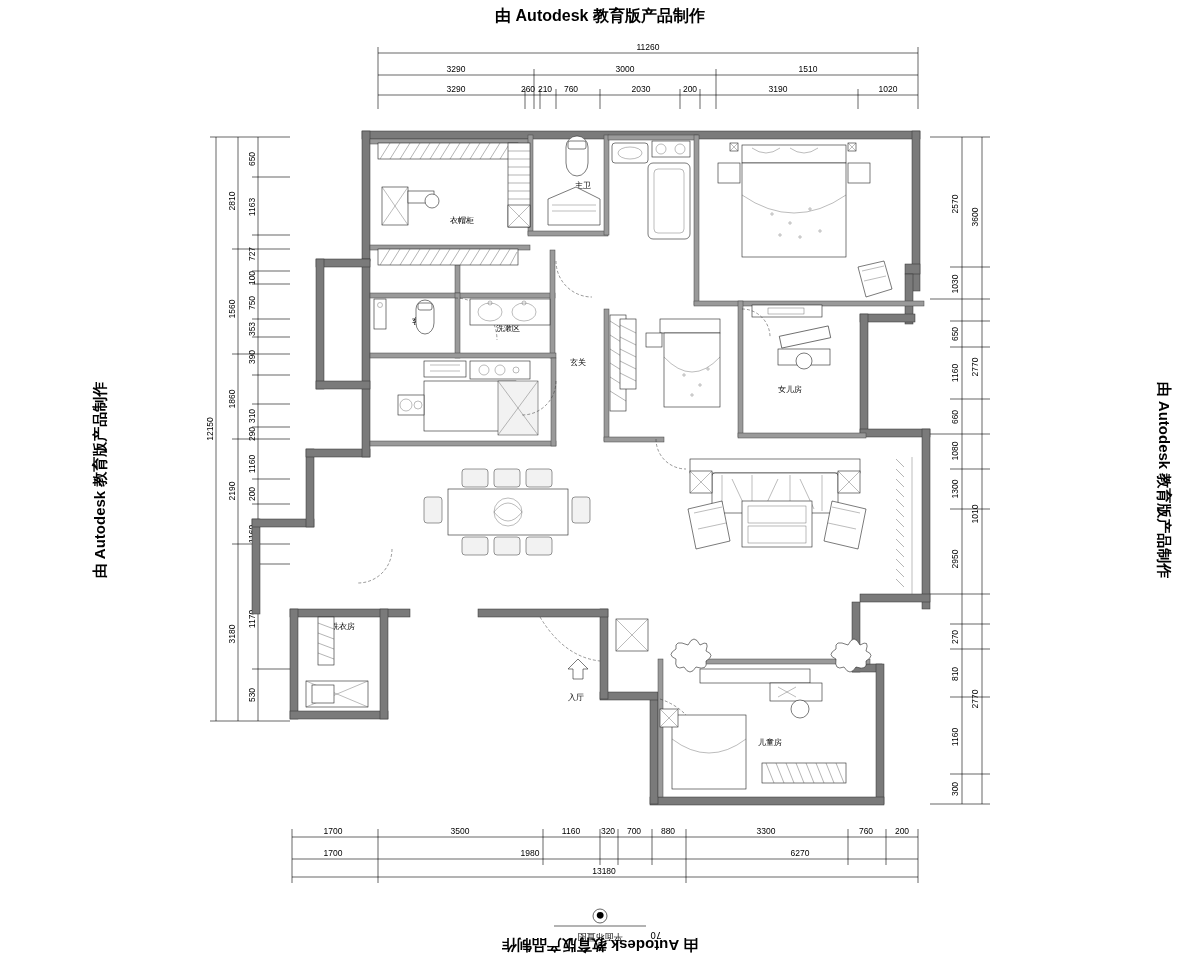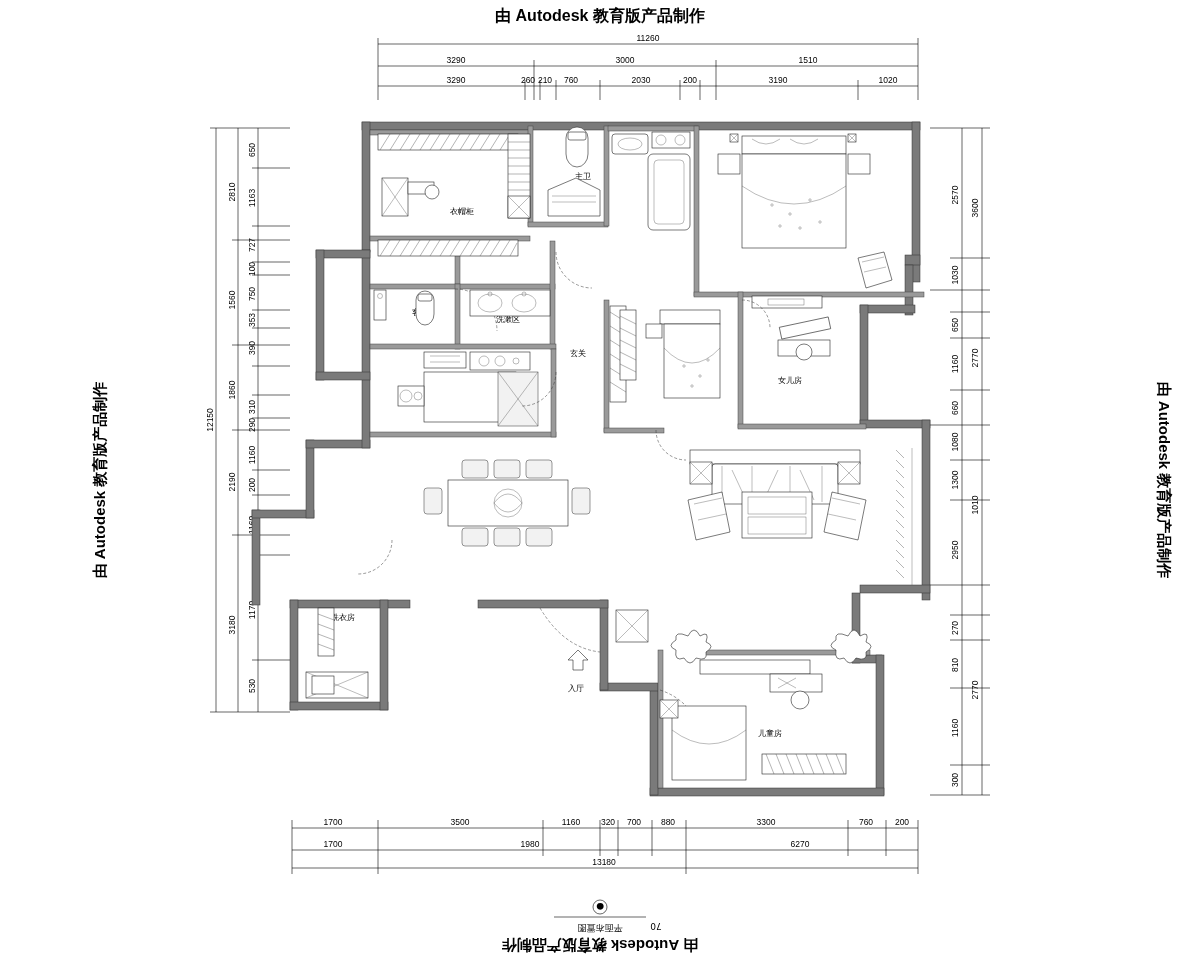--- a/index.html
+++ b/index.html
@@ -4,21 +4,21 @@
 <style>
   html,body{margin:0;padding:0;background:#ffffff;}
   body{width:1200px;height:960px;position:relative;overflow:hidden;
        font-family:"Liberation Sans", sans-serif;color:#000;}
   .wm{position:absolute;font-weight:bold;white-space:nowrap;}
   .wm-top{top:6px;left:50%;transform:translateX(-50%);font-size:16px;}
   .wm-left{left:2px;top:50%;transform:translateY(-50%) rotate(-90deg);transform-origin:center;font-size:15px;}
   .wm-right{right:-62px;top:50%;transform:translateY(-50%) rotate(90deg);transform-origin:center;font-size:15px;}
   .wm-bottom{bottom:6px;left:50%;transform:translateX(-50%) rotate(180deg);font-size:15px;}
 
-  .sheet{position:absolute;left:0;top:0;width:1200px;height:697px;}
+  .sheet{position:absolute;left:0;top:9px;width:1200px;height:697px;}
   svg{position:absolute;left:0;top:0;}
   .dimtxt{font-size:8.5px;font-family:"Liberation Sans",sans-serif;text-anchor:middle;fill:#000;}
   .dimtxtv{font-size:8.5px;font-family:"Liberation Sans",sans-serif;text-anchor:middle;fill:#000;}
   .roomtxt{font-size:8px;font-family:"DejaVu Sans",sans-serif;text-anchor:middle;fill:#000;}
   .title-cn{font-size:9px;font-family:"DejaVu Sans",sans-serif;text-anchor:middle;fill:#000;}
   .ln{stroke:#000;stroke-width:.6;fill:none;}
   .thin{stroke:#555;stroke-width:.4;fill:none;}
   .wall{fill:#7a7a7a;stroke:#333;stroke-width:.5;}
   .wall2{fill:#9a9a9a;stroke:#444;stroke-width:.5;}
   .furn{fill:#fff;stroke:#222;stroke-width:.6;}

